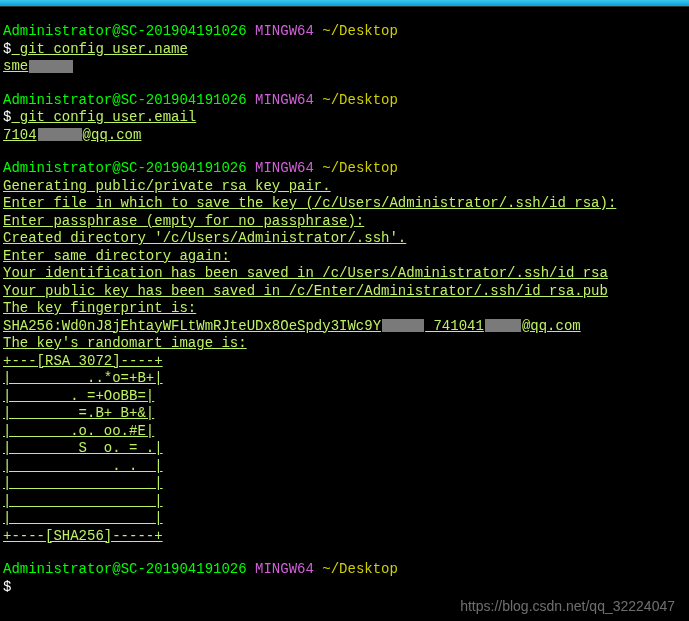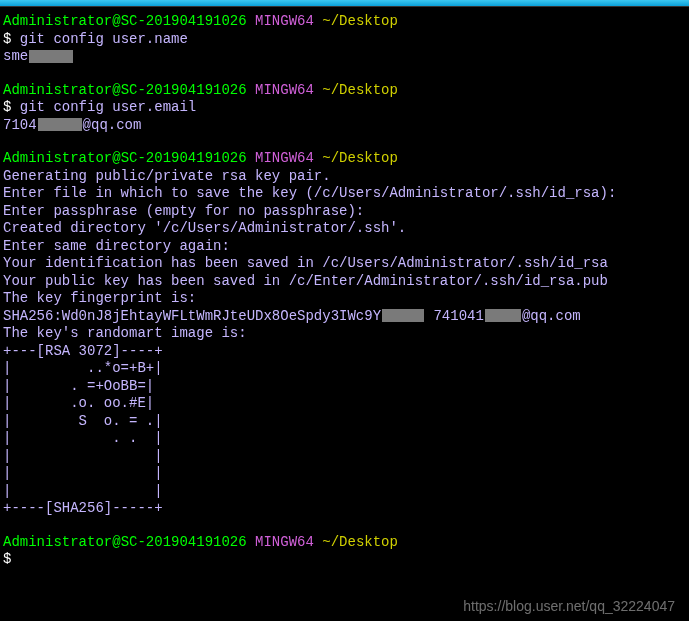--- a/index.html
+++ b/index.html
@@ -14,28 +14,28 @@
     height: 621px;
     overflow: hidden;
     position: relative;
   }
   .titlebar {
     height: 6px;
     background: linear-gradient(#3cc7f0, #0aa0d8);
     border-bottom: 1px solid #333;
   }
   .term {
-    padding: 6px 3px;
+    padding: 16px 3px;
     background: #000;
   }
   .grn { color: #00ff00; }
   .mag { color: #d060d8; }
   .yel { color: #d0d000; }
   .wht { color: #ffffff; }
-  .gry { color: #c4b5fd; }
+  .gry { color: #bef264; text-decoration: underline; }
   .line { white-space: pre; }
   .redact {
     display: inline-block;
     background: #7a7a7a;
     height: 13px;
     vertical-align: middle;
     margin: 0 1px;
   }
   .r-sm { width: 36px; }
   .r-md { width: 44px; }
@@ -76,28 +76,29 @@
   <div class="line gry">Created directory '/c/Users/Administrator/.ssh'.</div>
   <div class="line gry">Enter same directory again:</div>
   <div class="line gry">Your identification has been saved in /c/Users/Administrator/.ssh/id_rsa</div>
   <div class="line gry">Your public key has been saved in /c/Enter/Administrator/.ssh/id_rsa.pub</div>
   <div class="line gry">The key fingerprint is:</div>
   <div class="line"><span class="gry">SHA256:Wd0nJ8jEhtayWFLtWmRJteUDx8OeSpdy3IWc9Y</span><span class="redact r-lg"></span><span class="gry"> 741041</span><span class="redact r-sm"></span><span class="gry">@qq.com</span></div>
   <div class="line gry">The key's randomart image is:</div>
   <div class="line gry">+---[RSA 3072]----+</div>
   <div class="line gry">|         ..*o=+B+|</div>
   <div class="line gry">|       . =+OoBB=|</div>
+  <div class="line gry">|        =.B+ B+&amp;|</div>
   <div class="line gry">|       .o. oo.#E|</div>
   <div class="line gry">|        S  o. = .|</div>
   <div class="line gry">|            . .  |</div>
   <div class="line gry">|                 |</div>
   <div class="line gry">|                 |</div>
   <div class="line gry">|                 |</div>
   <div class="line gry">+----[SHA256]-----+</div>
 
   <div class="gap"></div>
 
   <div class="line"><span class="grn"><span>Administrator</span>@<span>SC-201904191026</span></span><span class="wht"> </span><span class="mag">MINGW64</span><span class="wht"> </span><span class="yel">~/Desktop</span></div>
   <div class="line"><span class="wht">$</span></div>
 
 </div>
 
-<div class="watermark">https://blog.user.net/qq_32224047</div>
+<div class="watermark">https://blog.csdn.net/qq_32224047</div>
 
 </body></html>

